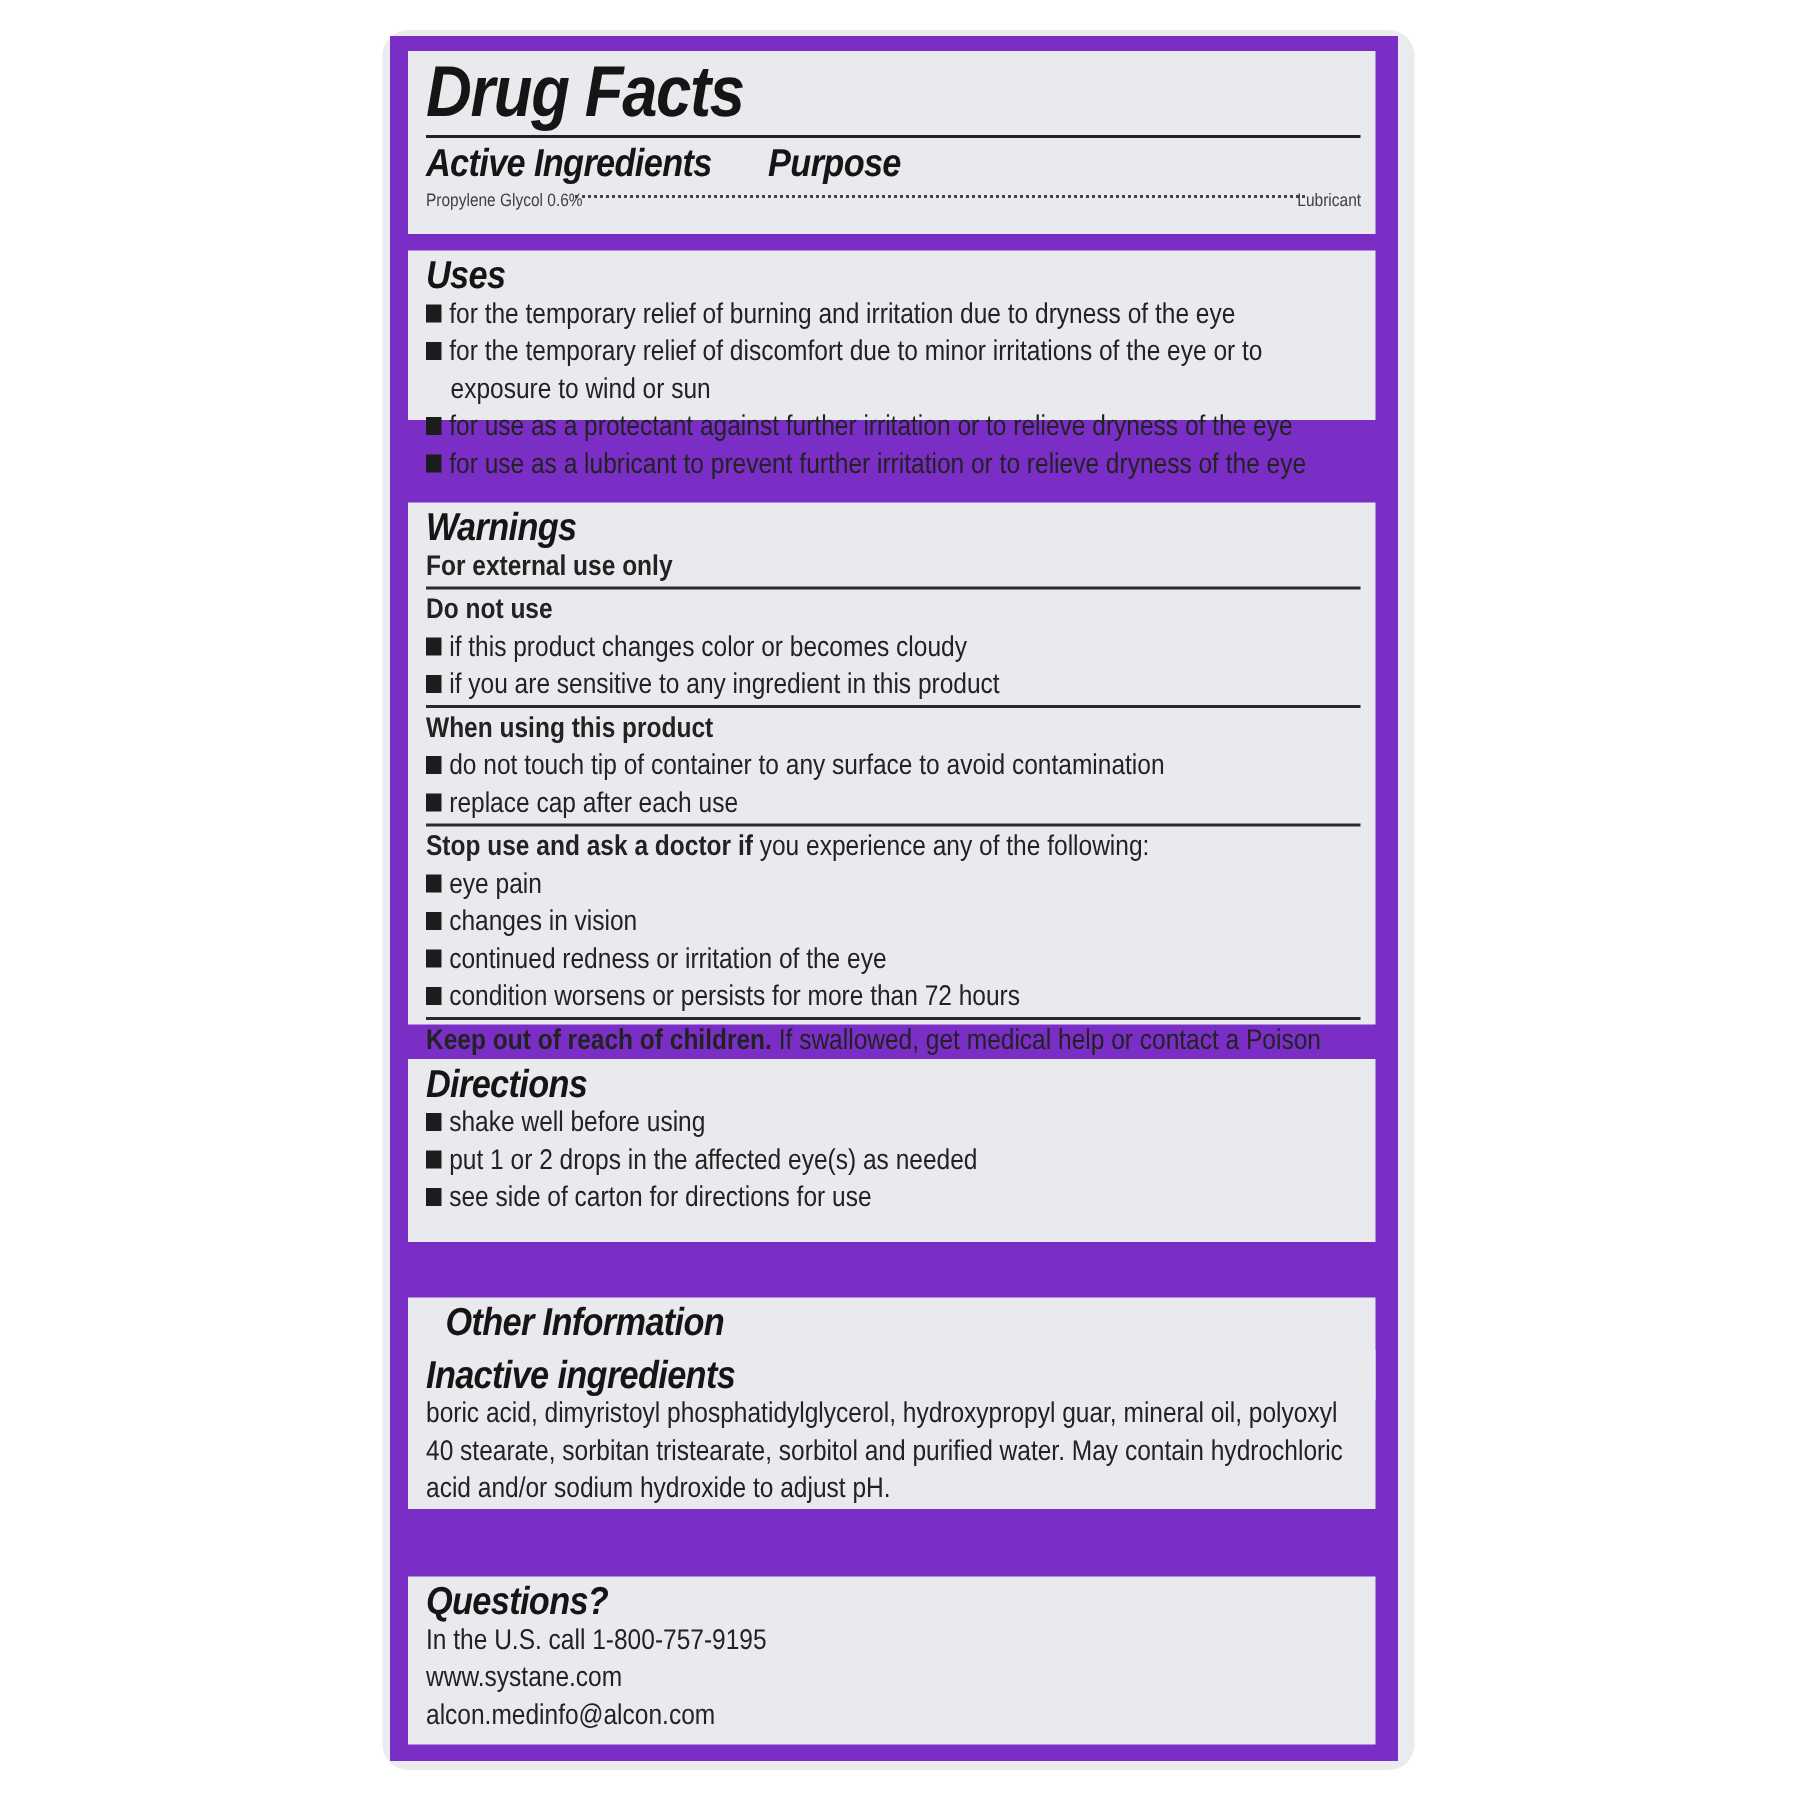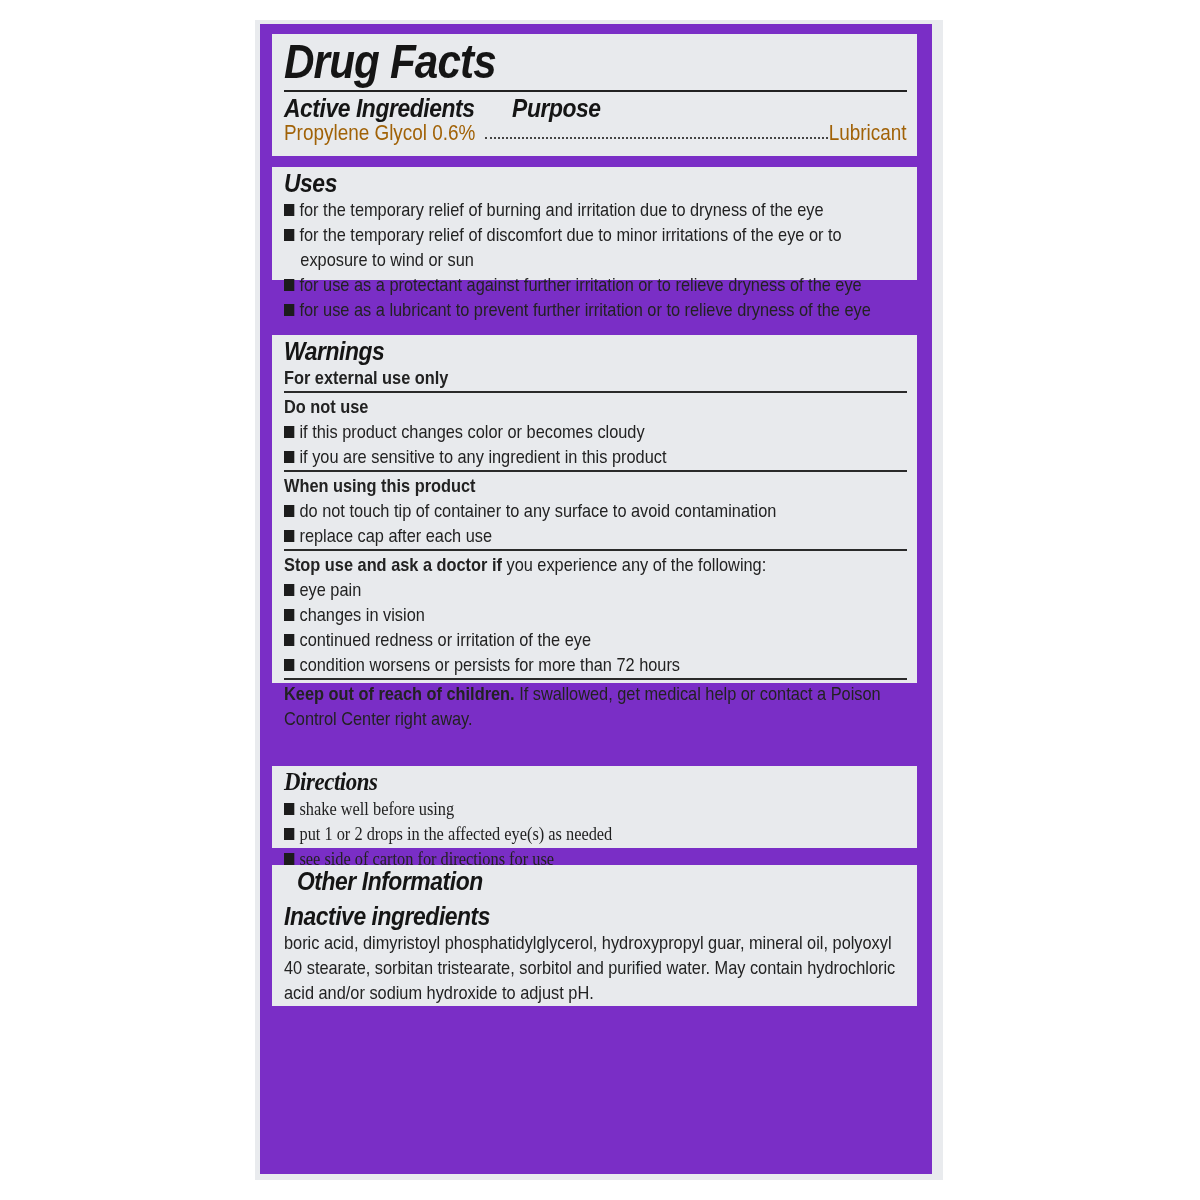--- a/index.html
+++ b/index.html
@@ -15,20 +15,21 @@
       font-family: "Liberation Sans", "DejaVu Sans", sans-serif;
       color: #1c1c1c;
     }
     .card {
       position: absolute;
       left: 255px;
       top: 20px;
       width: 688px;
       height: 1160px;
       background: #e9ebee;
+      border-radius: 17px;
     }
     .frame {
       position: absolute;
       left: 5px;
       top: 4px;
       width: 672px;
       height: 1150px;
       background: #7a2ec6;
     }
     .panel {
@@ -90,24 +91,24 @@
     }
     .active-head {
       display: flex;
       justify-content: flex-start;
       align-items: baseline;
     }
     .active-head .head { transform-origin: left; }
     .active-head .head.right { transform-origin: right; }
     .active-line {
       display: flex;
-      align-items: flex-end;
-      font-size: 22px;
+      align-items: center;
+      font-size: 12px;
       line-height: 22px;
-      color: #a16207;
+      color: #404040;
     }
     .active-line .name, .active-line .purp {
       white-space: nowrap;
       transform: scaleX(0.86);
     }
     .active-line .name { transform-origin: left; margin-right: -24px; }
     .active-line .purp { transform-origin: right; margin-left: -14px; }
     .leader {
       flex: 1;
       border-bottom: 2px dotted #444;
@@ -171,32 +172,38 @@
       <div class="row"><span class="b">Stop use and ask a doctor if</span><span> you experience any of the following:</span></div>
       <div class="row"><span class="bullet"></span><span>eye pain</span></div>
       <div class="row"><span class="bullet"></span><span>changes in vision</span></div>
       <div class="row"><span class="bullet"></span><span>continued redness or irritation of the eye</span></div>
       <div class="row"><span class="bullet"></span><span>condition worsens or persists for more than 72 hours</span></div>
       <div class="rule"></div>
 
       <div class="para"><span class="b">Keep out of reach of children.</span><span> If swallowed, get medical help or contact a Poison Control Center right away.</span></div>
     </div>
 
-    <div class="panel" style="top:742px;height:82px;font-family:Liberation Serif, serif;">
+    <div class="panel" style="top:682px;height:122px;">
       <div class="head" style="margin-top:2px;">Directions</div>
       <div class="row"><span class="bullet"></span><span>shake well before using</span></div>
       <div class="row"><span class="bullet"></span><span>put 1 or 2 drops in the affected eye(s) as needed</span></div>
       <div class="row"><span class="bullet"></span><span>see side of carton for directions for use</span></div>
     </div>
 
     <div class="panel" style="top:841px;height:68px;padding-left:25px;">
       <div class="head" style="margin-top:2px;">Other Information</div>
       <div class="row"><span class="bullet"></span><span>store at room temperature</span></div>
     </div>
 
     <div class="panel" style="top:876px;height:106px;">
       <div class="head" style="margin-top:2px;">Inactive ingredients</div>
       <div class="para">boric acid, dimyristoyl phosphatidylglycerol, hydroxypropyl guar, mineral oil, polyoxyl 40 stearate, sorbitan tristearate, sorbitol and purified water. May contain hydrochloric acid and/or sodium hydroxide to adjust pH.</div>
     </div>
 
+    <div class="panel" style="top:1027px;height:112px;">
+      <div class="head" style="margin-top:2px;">Questions?</div>
+      <div class="row">In the U.S. call 1-800-757-9195</div>
+      <div class="row">www.systane.com</div>
+      <div class="row">alcon.medinfo@alcon.com</div>
+    </div>
 
   </div>
 </div>
 
 </body></html>

